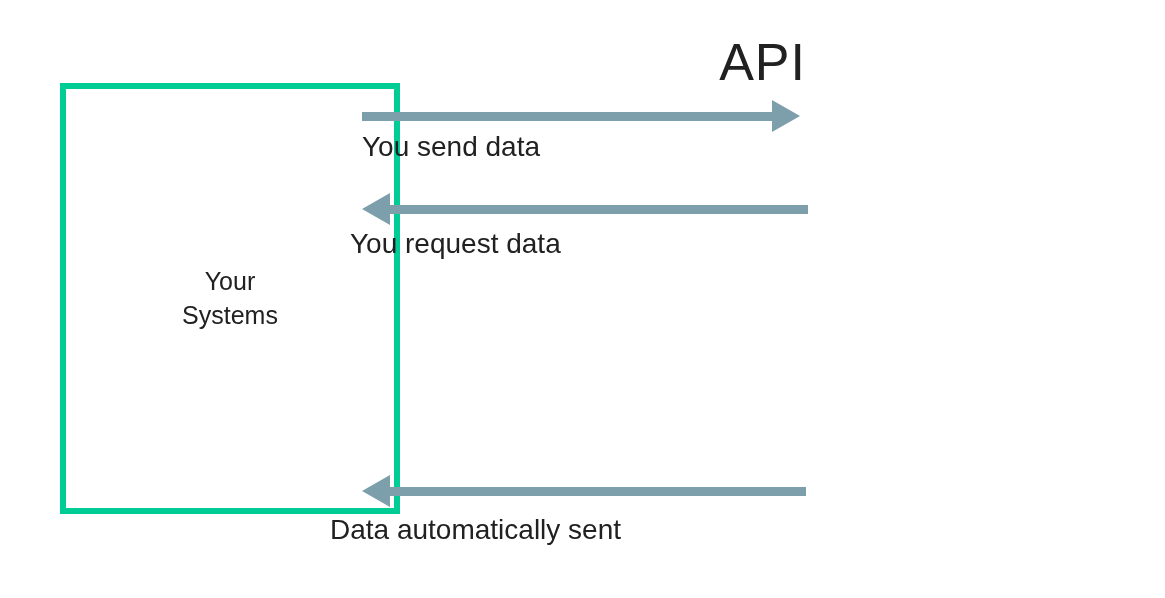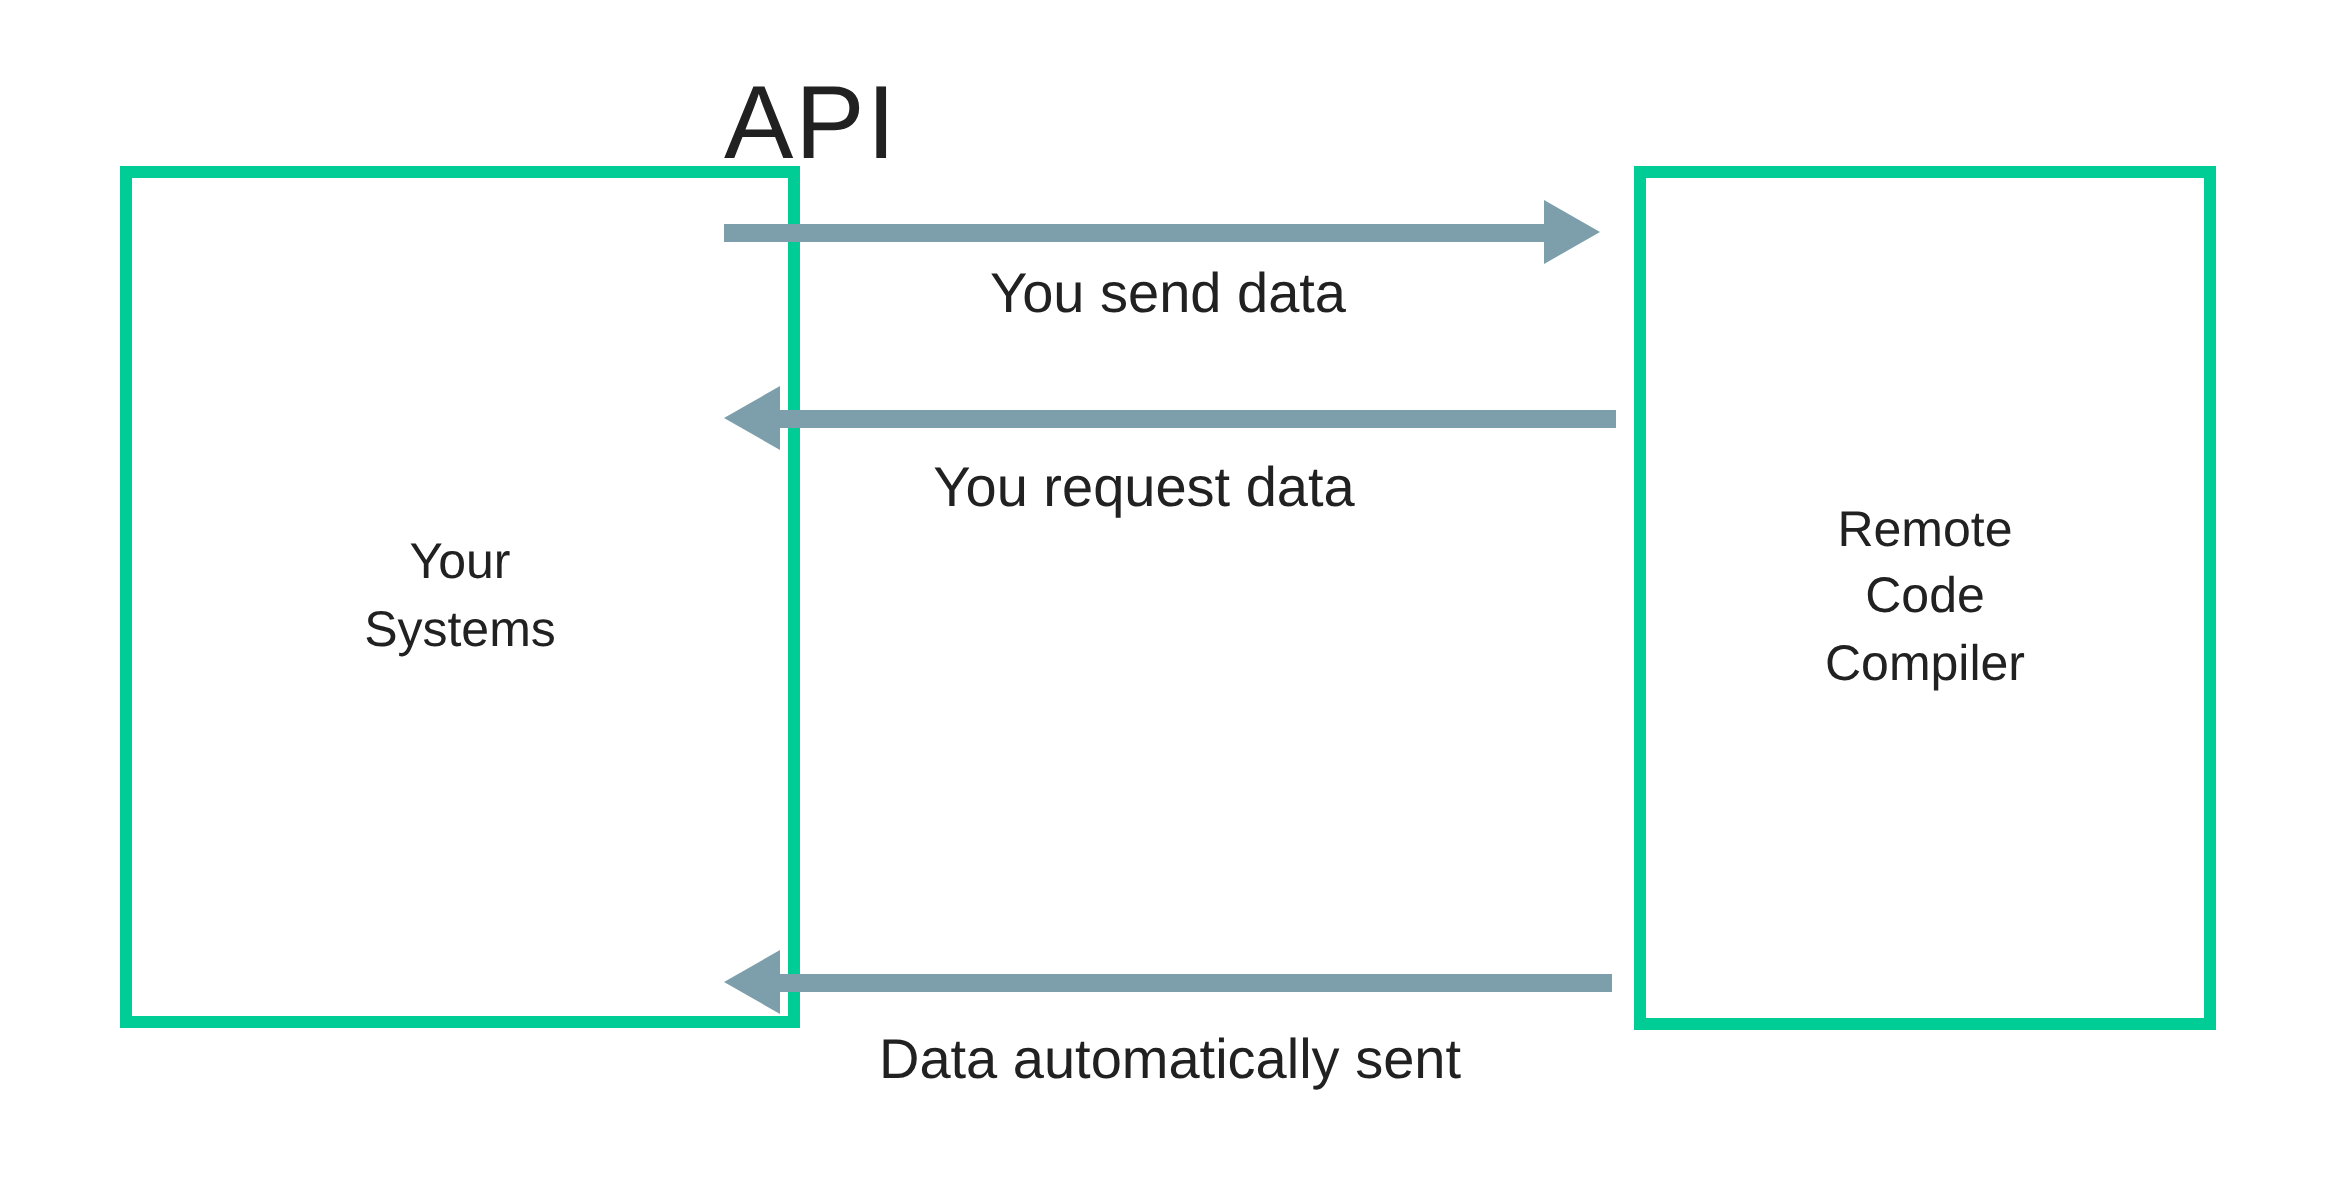--- a/index.html
+++ b/index.html
@@ -19,21 +19,21 @@
     width: 1165px;
     height: 598px;
     background: var(--background);
     overflow: hidden;
   }
   .diagram-title {
     position: absolute;
     left: 362px;
     top: 32px;
     width: 444px;
-    text-align: left;
+    text-align: right;
     font-size: 52px;
     letter-spacing: 1px;
     color: var(--text);
   }
   .node-box {
     position: absolute;
     border: 6px solid var(--box_border);
     background: var(--background);
     display: flex;
     align-items: center;
@@ -69,45 +69,39 @@
     width: 0; height: 0;
     border-top: 16px solid transparent;
     border-bottom: 16px solid transparent;
     border-right: 28px solid var(--arrow);
   }
   .arrow-send    { left: 362px; top: 100px; width: 438px; }
   .arrow-request { left: 362px; top: 193px; width: 446px; }
   .arrow-auto    { left: 362px; top: 475px; width: 444px; }
   .arrow-label {
     position: absolute;
-    text-align: center;
     font-size: 28px;
     color: var(--text);
   }
   .label-send    { left: 362px; top: 131px; width: 444px; }
   .label-request { left: 350px; top: 228px; width: 444px; }
   .label-auto    { left: 330px; top: 514px; width: 510px; }
 </style>
 </head>
 <body>
 
 <div class="canvas">
 
   <div class="diagram-title">API</div>
 
   <div class="node-box left">
     <div class="node-label">Your
 Systems</div>
   </div>
 
-  <div class="node-box right">
-    <div class="node-label">Remote
-Code
-Compiler</div>
-  </div>
 
   <div class="arrow arrow-send">
     <div class="shaft"></div>
     <div class="head-right"></div>
   </div>
   <div class="arrow-label label-send">You send data</div>
 
   <div class="arrow arrow-request">
     <div class="head-left"></div>
     <div class="shaft"></div>

